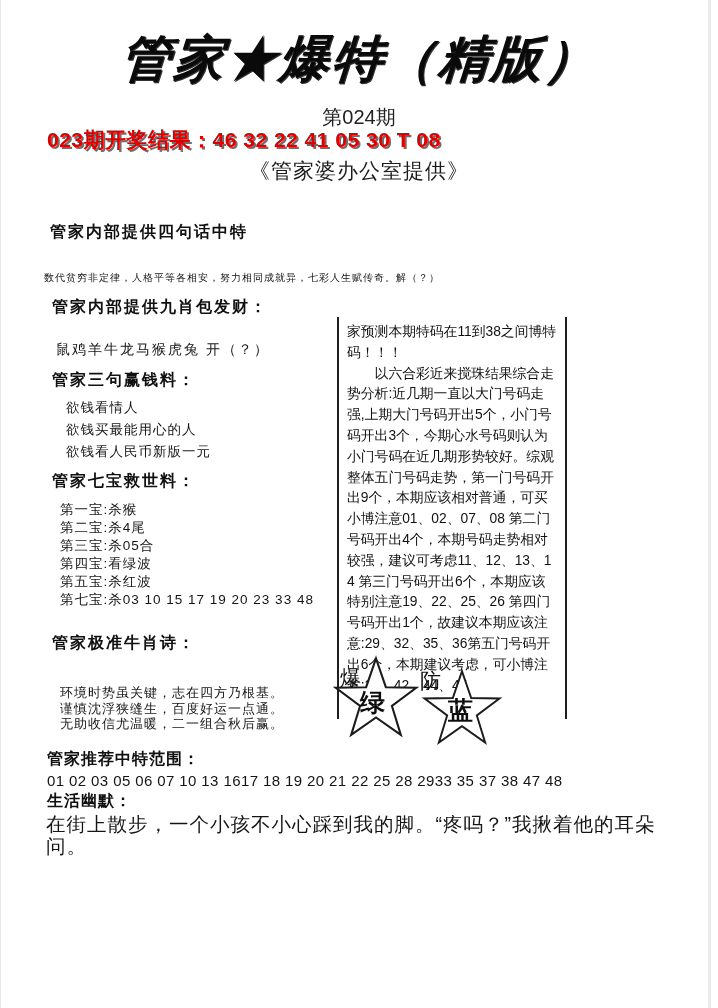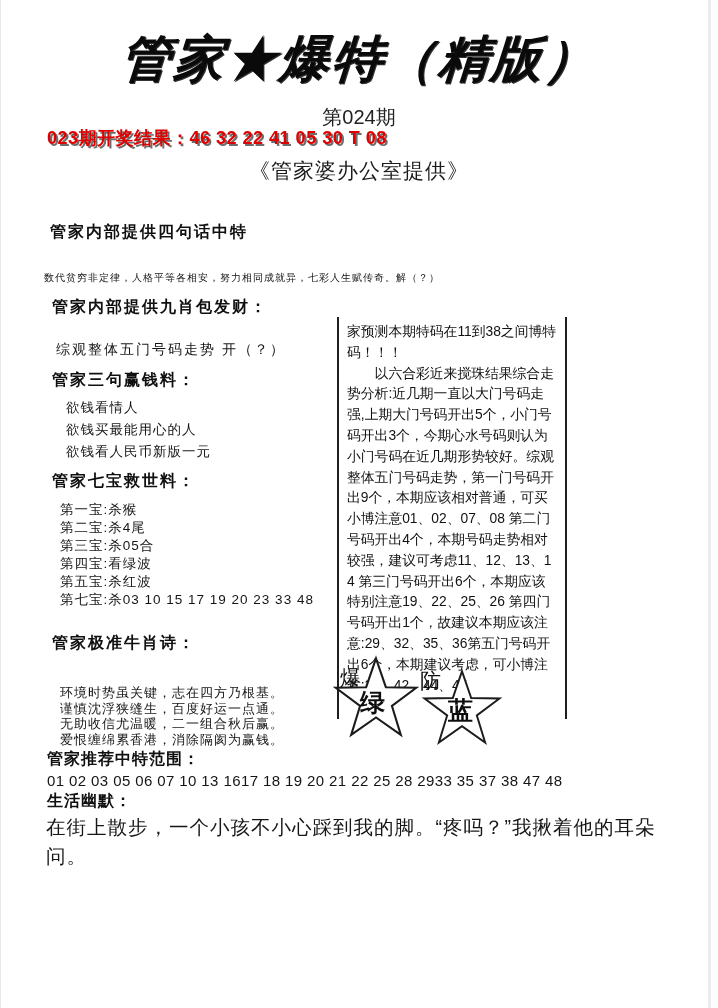--- a/index.html
+++ b/index.html
@@ -10,40 +10,40 @@
   .abs{position:absolute;}
   .centered{left:0;width:100%;text-align:center;}
   
   .masthead-title{
     top:26px;font-size:50px;font-weight:bold;font-style:italic;
     letter-spacing:3px;color:#0a0a0a;transform:skewX(-4deg);
     text-shadow:1px 1px 0 #333;
   }
   .issue{top:104px;font-size:20px;color:#222;}
   .result-line{
-    top:126px;left:47px;font-size:18px;font-weight:bold;color:#e00000;
+    top:126px;left:47px;font-size:21px;font-weight:bold;color:#e00000;
     letter-spacing:0.5px;text-shadow:2px 2px 0 #6e6e6e;white-space:nowrap;
   }
   .provider{top:157px;font-size:21px;letter-spacing:1px;color:#1c1c1c;}
   
   .sec-heading{font-size:16px;font-weight:bold;letter-spacing:2px;color:#101010;}
   .h-four{top:222px;left:50px;}
   .b-four{top:271px;left:44px;font-size:10px;letter-spacing:1px;white-space:nowrap;}
   .h-nine{top:297px;left:52px;}
   .b-nine{top:341px;left:56px;font-size:14px;letter-spacing:2px;}
   .h-three{top:370px;left:52px;}
   .l-three{top:397px;left:66px;font-size:13.5px;line-height:22px;letter-spacing:1px;}
   .h-seven{top:471px;left:52px;}
   .l-seven{top:501px;left:60px;font-size:13.5px;line-height:18px;letter-spacing:1px;}
   .h-poem{top:633px;left:52px;}
   .l-poem{top:669px;left:60px;font-size:13px;line-height:15.5px;letter-spacing:1px;margin-top:16px;}
   .h-range{top:749px;left:47px;letter-spacing:1px;}
   .b-range{top:772px;left:47px;font-size:15px;letter-spacing:0.4px;white-space:nowrap;}
   .h-humor{top:791px;left:47px;letter-spacing:1px;}
-  .b-humor{top:813px;left:46px;width:636px;font-size:19.5px;line-height:29px;letter-spacing:1px;}
+  .b-humor{top:813px;left:46px;width:636px;font-size:19.5px;line-height:22px;letter-spacing:1px;}
   
   .analysis-box{
     top:317px;left:337px;width:230px;height:402px;box-sizing:border-box;
     border-left:2px solid #1f1f1f;border-right:2px solid #1f1f1f;
     padding:5px 8px 0 8px;font-size:13.8px;line-height:20.8px;
     word-break:break-all;color:#111;
   }
   .analysis-box p{margin:0;}
   .analysis-box .indent{text-indent:2em;}
   
@@ -67,21 +67,21 @@
 
   <div class="abs centered masthead-title">管家★爆特（精版）</div>
   <div class="abs centered issue">第024期</div>
   <div class="abs result-line">023期开奖结果：46 32 22 41 05 30 T 08</div>
   <div class="abs centered provider">《管家婆办公室提供》</div>
 
   <div class="abs sec-heading h-four">管家内部提供四句话中特</div>
   <div class="abs b-four">数代贫穷非定律，人格平等各相安，努力相同成就异，七彩人生赋传奇。解（？）</div>
 
   <div class="abs sec-heading h-nine">管家内部提供九肖包发财：</div>
-  <div class="abs b-nine">综观整体五门号码走势 开（？）</div>
+  <div class="abs b-nine">鼠鸡羊牛龙马猴虎兔 开（？）</div>
 
   <div class="abs sec-heading h-three">管家三句赢钱料：</div>
   <div class="abs l-three">
       <div class="tip-line">欲钱看情人</div>
       <div class="tip-line">欲钱买最能用心的人</div>
       <div class="tip-line">欲钱看人民币新版一元</div>
     </div>
 
   <div class="abs sec-heading h-seven">管家七宝救世料：</div>
   <div class="abs l-seven">
@@ -91,21 +91,20 @@
       <div class="treasure-line">第四宝:看绿波</div>
       <div class="treasure-line">第五宝:杀红波</div>
       <div class="treasure-line">第七宝:杀03 10 15 17 19 20 23 33 48</div>
     </div>
 
   <div class="abs sec-heading h-poem">管家极准牛肖诗：</div>
   <div class="abs l-poem">
       <div class="poem-line">环境时势虽关键，志在四方乃根基。</div>
       <div class="poem-line">谨慎沈浮狭缝生，百度好运一点通。</div>
       <div class="poem-line">无助收信尤温暖，二一组合秋后赢。</div>
-      <div class="poem-line">爱恨缠绵累香港，消除隔阂为赢钱。</div>
     </div>
 
   <div class="abs sec-heading h-range">管家推荐中特范围：</div>
   <div class="abs b-range">01 02 03 05 06 07 10 13 1617 18 19 20 21 22 25 28 2933 35 37 38 47 48</div>
 
   <div class="abs sec-heading h-humor">生活幽默：</div>
   <div class="abs b-humor">在街上散步，一个小孩不小心踩到我的脚。“疼吗？”我揪着他的耳朵问。</div>
 
   <div class="abs analysis-box">
     <p>家预测本期特码在11到38之间博特码！！！</p>

